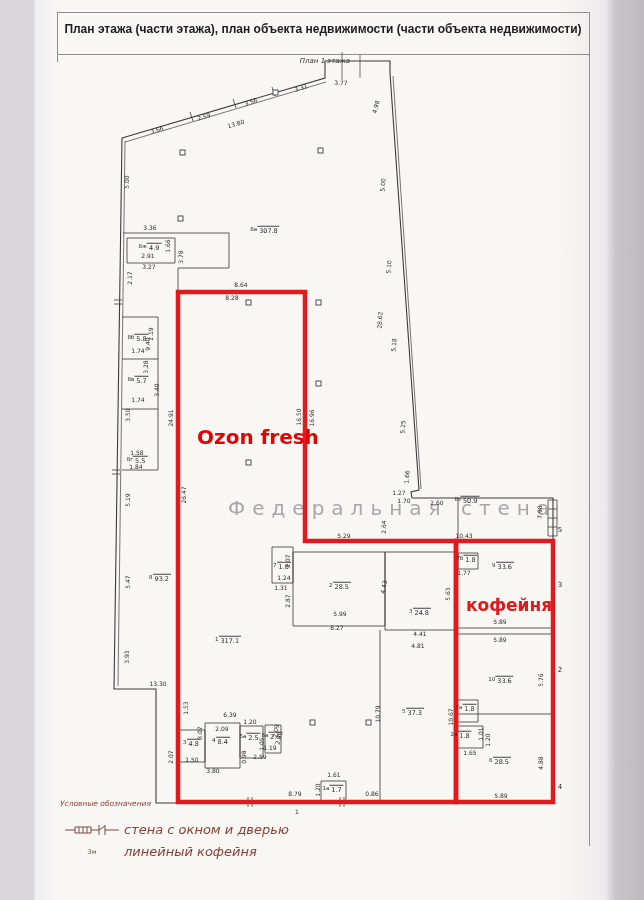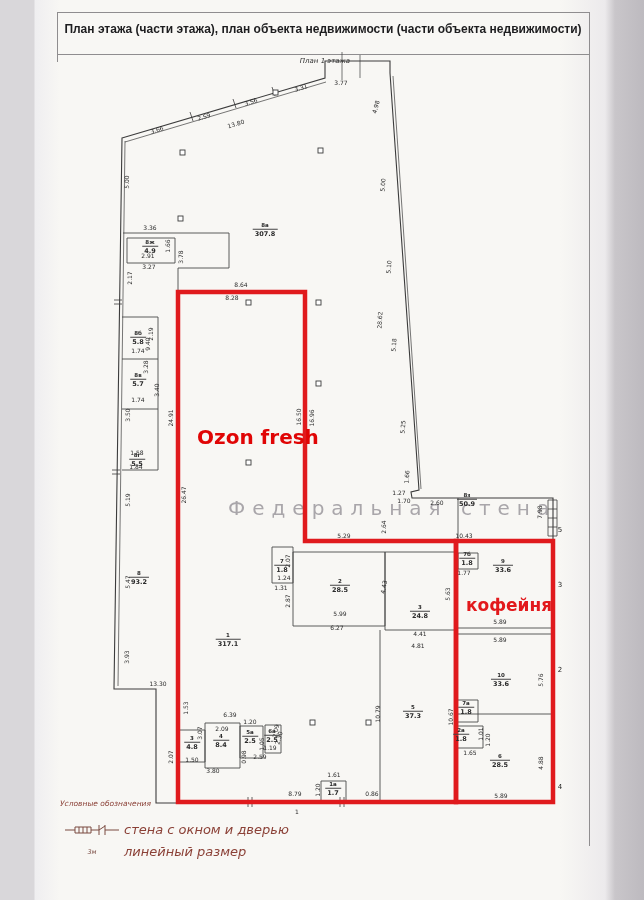--- a/index.html
+++ b/index.html
@@ -12,21 +12,21 @@
   
   #wm-big{position:absolute;left:222px;top:372px;width:404px;font-size:112px;line-height:1.0;font-weight:bold;letter-spacing:10px;color:#f6bac6;font-family:"DejaVu Sans",sans-serif;}
   #wm-small{position:absolute;left:228px;top:496px;width:400px;font-size:20px;letter-spacing:7px;color:#a9a6aa;font-family:"DejaVu Sans",sans-serif;}
   
   #ozon-label{position:absolute;left:197px;top:425px;font-size:20px;font-weight:bold;color:#e00505;font-family:"DejaVu Sans",sans-serif;}
   #cafe-label{position:absolute;left:466px;top:595px;font-size:17px;font-weight:bold;color:#e2191c;font-family:"DejaVu Sans",sans-serif;}
   svg.plan{position:absolute;left:0;top:0;}
   
   .plan-label{position:absolute;font-size:6px;color:#2b2b2b;white-space:nowrap;transform:translate(-50%,-50%);line-height:1;}
   .plan-label.side{font-size:7px;color:#222;}
-  .room-label{position:absolute;display:flex;flex-direction:column;align-items:center;transform:translate(-50%,-50%);line-height:1;font-weight:bold;}
+  .room-label{position:absolute;display:flex;flex-direction:row;align-items:center;transform:translate(-50%,-50%);line-height:1;}
   .room-label .num{font-size:5.5px;color:#2b2b2b;margin-bottom:0.5px;}
   .room-label .area{font-size:6.5px;color:#2b2b2b;border-top:0.7px solid #444;padding:1px 2px 0 2px;}
   
   #legend{position:absolute;left:60px;top:799px;color:#8b4137;}
   #legend .lg-title{font-size:7.5px;font-style:italic;margin-bottom:14px;}
   #legend .lg-row{display:flex;align-items:center;margin-bottom:7px;}
   #legend .lg-sym{width:64px;display:flex;justify-content:center;align-items:center;font-size:6.5px;font-style:italic;color:#7a4a40;}
   #legend .lg-label{font-size:13px;font-style:italic;}
   #legend .frac{display:flex;flex-direction:column;align-items:center;line-height:1;}
   #legend .frac .fn{font-size:6px;}
@@ -205,21 +205,21 @@
         <span class="area">5.8</span>
       </span>
       <span class="room-label" style="left: 138px; top: 380px; transform: translate(-50%, -50%);">
         <span class="num">8в</span>
         <span class="area">5.7</span>
       </span>
       <span class="room-label" style="left: 137px; top: 432px; transform: translate(-50%, -50%); margin-top: 28px;">
         <span class="num">8г</span>
         <span class="area">5.5</span>
       </span>
-      <span class="room-label" style="left: 139px; top: 578px; transform: translate(-50%, -50%);">
+      <span class="room-label" style="left: 160px; top: 578px; transform: translate(-50%, -50%);">
         <span class="num">8</span>
         <span class="area">93.2</span>
       </span>
       <span class="room-label" style="left: 228px; top: 640px; transform: translate(-50%, -50%);">
         <span class="num">1</span>
         <span class="area">317.1</span>
       </span>
       <span class="room-label" style="left: 282px; top: 566px; transform: translate(-50%, -50%);">
         <span class="num">7</span>
         <span class="area">1.8</span>
@@ -293,16 +293,16 @@
         <svg width="54" height="12" viewBox="0 0 54 12">
           <g stroke="#7a4a40" stroke-width="1" fill="none">
             <path d="M0,6 L10,6 M10,3 L26,3 M10,9 L26,9 M10,3 L10,9 M26,3 L26,9 M14,3 L14,9 M18,3 L18,9 M22,3 L22,9 M26,6 L34,6 M34,1 L34,11 M40,1 L40,11 M34,6 L40,2 M40,6 L54,6"></path>
           </g>
         </svg>
       </span>
       <span class="lg-label">стена с окном и дверью</span>
     </div>
     <div class="lg-row">
       <span class="lg-sym">3м</span>
-      <span class="lg-label">линейный размер</span>
+      <span class="lg-label">линейный кофейня</span>
     </div>
   </div>
 </div>
 
 </body></html>

